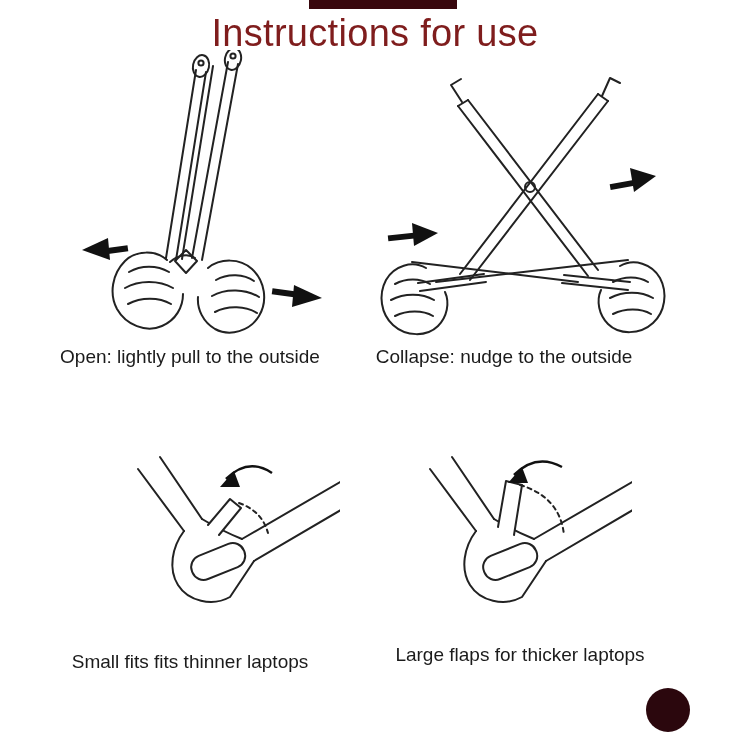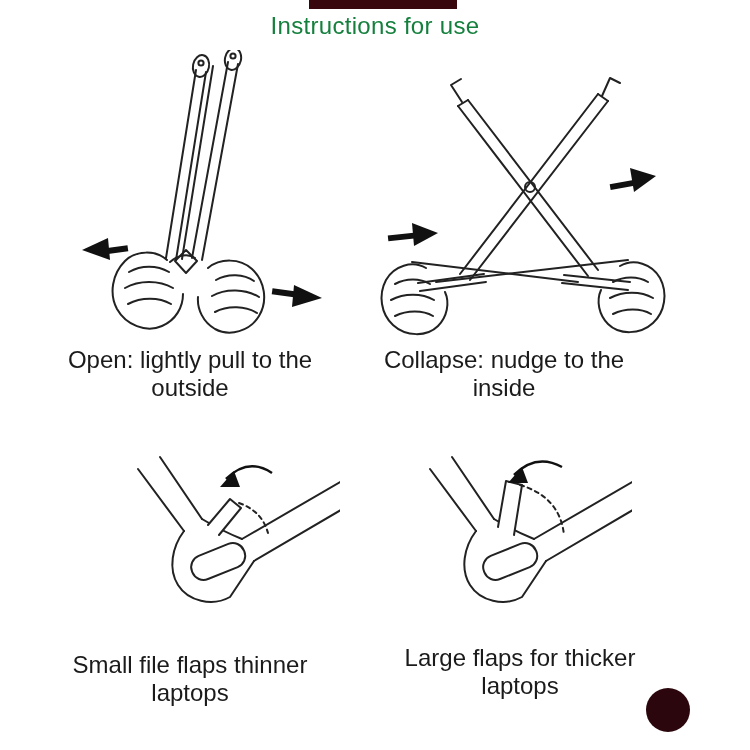--- a/index.html
+++ b/index.html
@@ -11,28 +11,28 @@
     overflow:hidden;
   }
   .banner {
     position:absolute; left:309px; top:0;
     width:148px; height:9px;
     background:#38070d;
   }
   .title {
     position:absolute; top:12px; left:0; width:100%;
     margin:0; text-align:center;
-    font-size:24px; font-weight:400; color:#15803d;
+    font-size:38px; font-weight:400; color:#7f1d1d;
     letter-spacing:0.3px;
   }
   .panel { position:absolute; margin:0; padding:0; }
   .panel svg { display:block; }
   .caption {
     position:absolute; margin:0;
-    font-size:24px; color:#1b1b1b; text-align:center;
+    font-size:19px; color:#1b1b1b; text-align:center;
   }
   .caption-open     { top:346px; left:40px;  width:300px; }
   .caption-collapse { top:346px; left:358px; width:292px; }
   .caption-small    { top:651px; left:40px;  width:300px; }
   .caption-large    { top:644px; left:368px; width:304px; }
   .panel-open     { left:70px;  top:50px;  }
   .panel-collapse { left:372px; top:70px;  }
   .panel-small    { left:120px; top:445px; }
   .panel-large    { left:412px; top:445px; }
   .corner-dot {
@@ -126,21 +126,21 @@
         <path d="M40 153 L66 163 L42 176 Z"></path>
       </g>
       <g fill="#111" stroke="none">
         <rect x="238" y="112" width="24" height="6" transform="rotate(-10 250 115)"></rect>
         <path d="M258 98 L284 106 L262 122 Z"></path>
       </g>
     </svg>
   </figure>
 
   <p class="caption caption-open">Open: lightly pull to the outside</p>
-  <p class="caption caption-collapse">Collapse: nudge to the inside</p>
+  <p class="caption caption-collapse">Collapse: nudge to the outside</p>
 
   <figure class="panel panel-small">
     <svg viewBox="0 0 220 190" width="220" height="190">
       <g stroke="#222" stroke-width="2" fill="none" stroke-linecap="round" stroke-linejoin="round">
         <g>
           <path d="M18 24 L64 86"></path>
           <path d="M40 12 L82 74"></path>
           <path d="M64 86 C52 102 48 124 58 140 C68 156 92 162 110 152 L134 116"></path>
           <path d="M82 74 Q102 86 122 94"></path>
           <path d="M122 94 L222 36"></path>
@@ -176,18 +176,18 @@
           <path d="M108 40 Q148 52 152 90" stroke-dasharray="4 4"></path>
         </g>
       </g>
       <g>
         <path d="M150 22 Q124 8 102 30" stroke="#111" stroke-width="2.5" fill="none"></path>
         <path d="M110 22 L96 38 L116 38 Z" fill="#111" stroke="none"></path>
       </g>
     </svg>
   </figure>
 
-  <p class="caption caption-small">Small file flaps thinner laptops</p>
+  <p class="caption caption-small">Small fits fits thinner laptops</p>
   <p class="caption caption-large">Large flaps for thicker laptops</p>
 
   <div class="corner-dot"></div>
 
 </div>
 
 </body></html>

